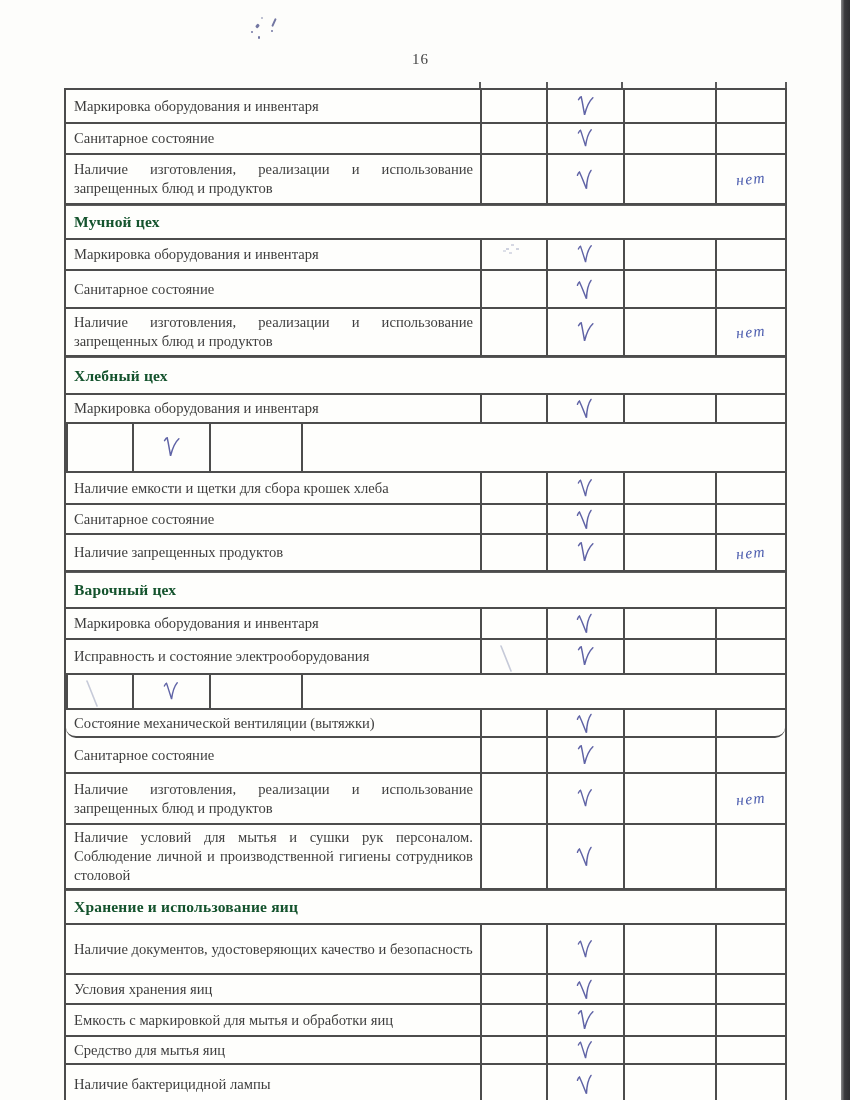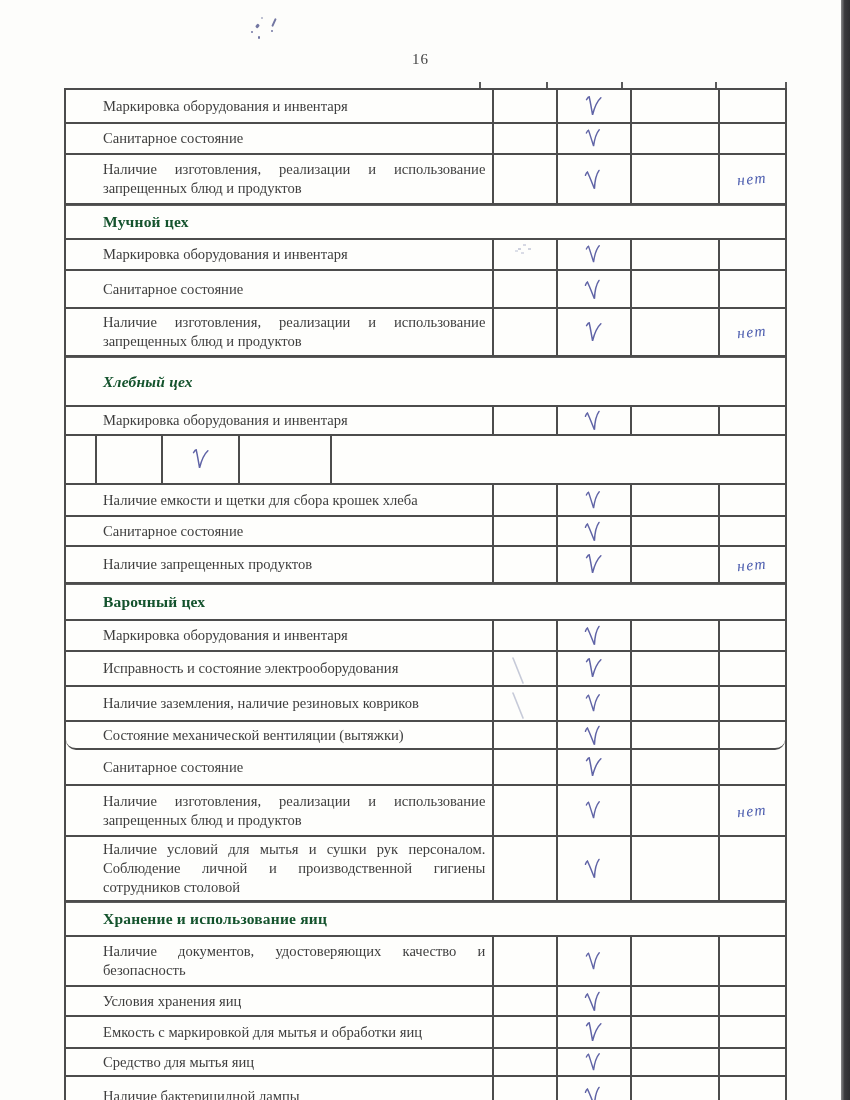--- a/index.html
+++ b/index.html
@@ -30,21 +30,21 @@
   .sp6{left:13px;top:3px;width:2px;height:2px;opacity:.5;}
   
   .stub{position:absolute;top:82px;width:2px;height:7px;background:#5a5a5a;}
 
   
   .table{
     position:absolute;left:64px;top:88px;width:723px;
     border:2px solid #4c4c4c;border-bottom:none;box-sizing:border-box;
     background:#fefefc;
   }
-  .trow{display:flex;box-sizing:border-box;border-bottom:2px solid #4c4c4c;padding-left:29px;}
+  .trow{display:flex;box-sizing:border-box;border-bottom:2px solid #4c4c4c;}
   .cell{box-sizing:border-box;display:flex;align-items:center;}
   .cell.label{width:414px;padding:3px 7px 3px 8px;}
   .cell.label span{
     display:block;width:100%;font-size:14.6px;line-height:19px;
     text-align:justify;color:#3e3e3e;
   }
   .cell.c1{width:66px;border-left:2px solid #4c4c4c;justify-content:center;position:relative;}
   .cell.c2{width:77px;border-left:2px solid #4c4c4c;justify-content:center;}
   .cell.c3{width:92px;border-left:2px solid #4c4c4c;}
   .cell.c4{width:70px;border-left:2px solid #4c4c4c;justify-content:center;}
@@ -175,21 +175,21 @@
       <div class="cell c2">
         <svg class="check" width="19" height="23" viewBox="0 0 19 23">
           <path d="M2.2 5 C3.2 3.2 4 2.2 4.7 2.1 C6 6.5 7.4 13 9 19.8 C10.3 13.4 12.8 6 16.4 2.4"></path>
         </svg>
       </div>
       <div class="cell c3"></div>
       <div class="cell c4">
         <span class="note">нет</span>
       </div>
     </div>
-    <div class="trow section" style="height: 50px; font-style: italic;">
+    <div class="trow section" style="height: 38px;">
       <span class="sec-label">Хлебный цех</span>
     </div>
     <div class="trow item" style="height: 29px;">
       <div class="cell label">
         <span>Маркировка оборудования и инвентаря</span>
       </div>
       <div class="cell c1"></div>
       <div class="cell c2">
         <svg class="check" width="19" height="23" viewBox="0 0 19 23">
           <path d="M2.2 5 C3.2 3.2 4 2.2 4.7 2.1 C6 6.5 7.4 13 9 19.8 C10.3 13.4 12.8 6 16.4 2.4"></path>
@@ -276,23 +276,20 @@
       </div>
       <div class="cell c2">
         <svg class="check" width="19" height="23" viewBox="0 0 19 23">
           <path d="M2.2 5 C3.2 3.2 4 2.2 4.7 2.1 C6 6.5 7.4 13 9 19.8 C10.3 13.4 12.8 6 16.4 2.4"></path>
         </svg>
       </div>
       <div class="cell c3"></div>
       <div class="cell c4"></div>
     </div>
     <div class="trow item" style="height: 35px;">
-      <div class="cell label">
-        <span>Наличие заземления, наличие резиновых ковриков</span>
-      </div>
       <div class="cell c1">
         <svg class="stray" width="22" height="34" viewBox="0 0 22 34" style="left:14px;top:2px">
           <path d="M5 4 L15 29"></path>
         </svg>
       </div>
       <div class="cell c2">
         <svg class="check" width="19" height="23" viewBox="0 0 19 23">
           <path d="M2.2 5 C3.2 3.2 4 2.2 4.7 2.1 C6 6.5 7.4 13 9 19.8 C10.3 13.4 12.8 6 16.4 2.4"></path>
         </svg>
       </div>

